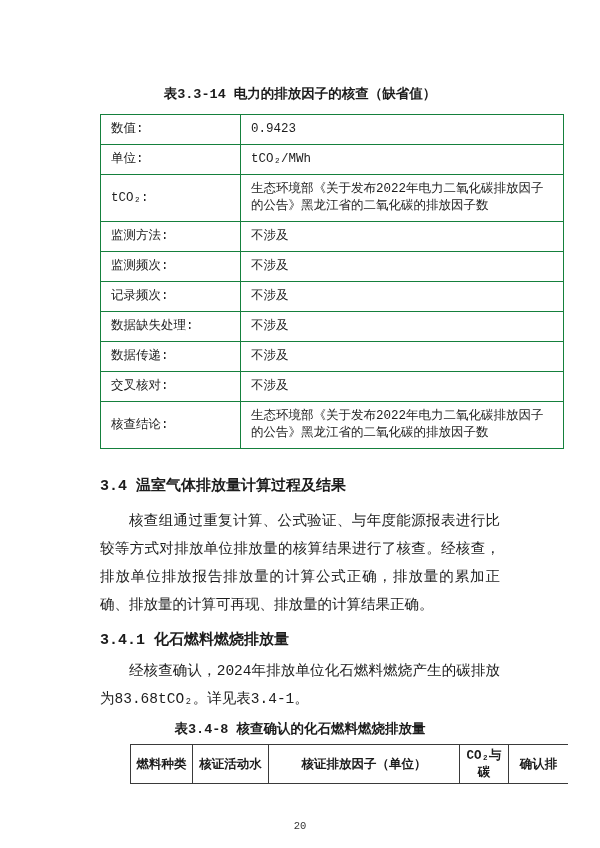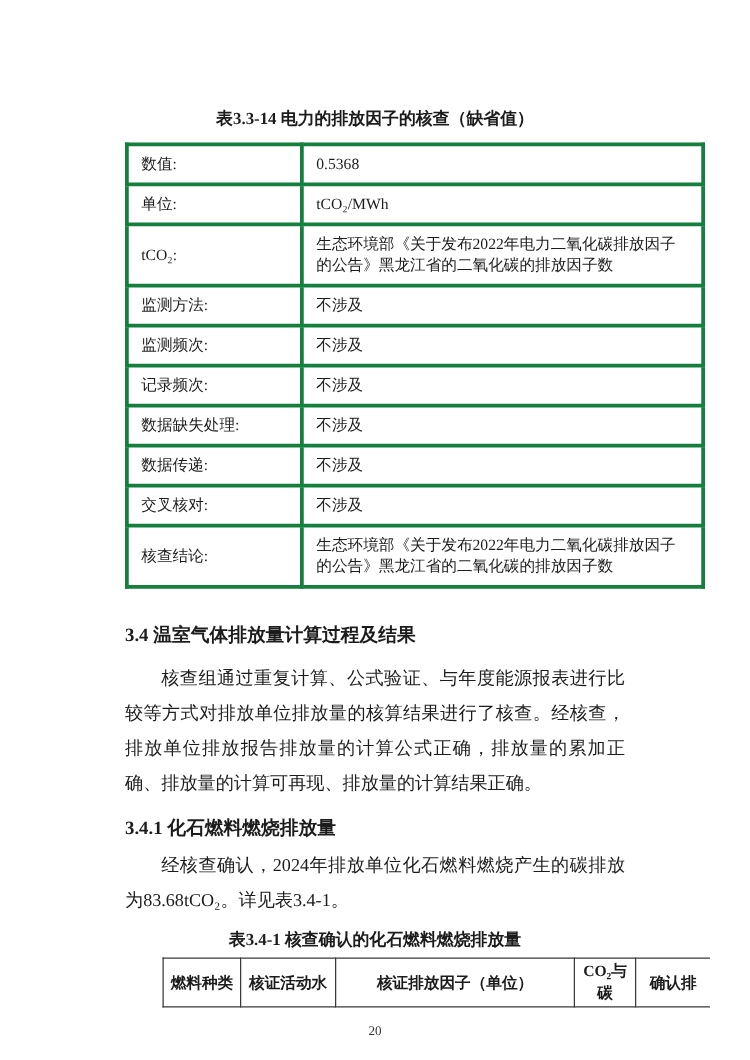--- a/index.html
+++ b/index.html
@@ -3,41 +3,41 @@
 <meta charset="utf-8">
 <style>
   * { margin: 0; padding: 0; box-sizing: border-box; }
   html, body { background: #ffffff; }
   .page {
     width: 536px;
     height: 848px;
     margin: 0 auto;
     background: #ffffff;
     color: #1c1c1c;
-    font-family: Liberation Serif, serif;
+    font-family: Liberation Mono, monospace;
     position: relative;
     overflow: hidden;
   }
   .content { padding: 86px 68px 0 68px; }
 
   .table-caption {
     text-align: center;
     font-weight: bold;
     font-size: 13.5px;
     line-height: 18px;
   }
 
   table { border-collapse: collapse; table-layout: fixed; }
 
   .kv-table {
     width: 464px;
     margin-top: 10px;
   }
   .kv-table td {
-    border: 3px solid #15803d;
+    border: 1px solid #15803d;
     font-size: 12.5px;
     line-height: 17px;
     padding: 6px 10px;
     vertical-align: middle;
     word-break: break-all;
   }
   .kv-table col.label-col { width: 140px; }
 
   .section-heading {
     font-weight: bold;
@@ -98,21 +98,21 @@
     <div class="table-caption">表3.3-14  电力的排放因子的核查（缺省值）</div>
 
     <table class="kv-table">
       <colgroup>
           <col class="label-col">
           <col>
         </colgroup>
       <tbody>
         <tr>
           <td>数值:</td>
-          <td>0.5368</td>
+          <td>0.9423</td>
         </tr>
         <tr>
           <td>单位:</td>
           <td>tCO₂/MWh</td>
         </tr>
         <tr>
           <td>tCO₂:</td>
           <td>生态环境部《关于发布2022年电力二氧化碳排放因子的公告》黑龙江省的二氧化碳的排放因子数</td>
         </tr>
         <tr>
@@ -147,21 +147,21 @@
     </table>
 
     <div class="section-heading">3.4  温室气体排放量计算过程及结果</div>
 
     <div class="body-para">核查组通过重复计算、公式验证、与年度能源报表进行比较等方式对排放单位排放量的核算结果进行了核查。经核查，排放单位排放报告排放量的计算公式正确，排放量的累加正确、排放量的计算可再现、排放量的计算结果正确。</div>
 
     <div class="sub-heading">3.4.1  化石燃料燃烧排放量</div>
 
     <div class="body-para tight">经核查确认，2024年排放单位化石燃料燃烧产生的碳排放为83.68tCO₂。详见表3.4-1。</div>
 
-    <div class="table-caption caption-2">表3.4-1 核查确认的化石燃料燃烧排放量</div>
+    <div class="table-caption caption-2">表3.4-8 核查确认的化石燃料燃烧排放量</div>
 
     <table class="fuel-table">
       <colgroup>
         <col style="width:62px">
           <col style="width:76px">
           <col style="width:191px">
         <col style="width:49px">
           <col style="width:60px">
       </colgroup>
       <tbody>

